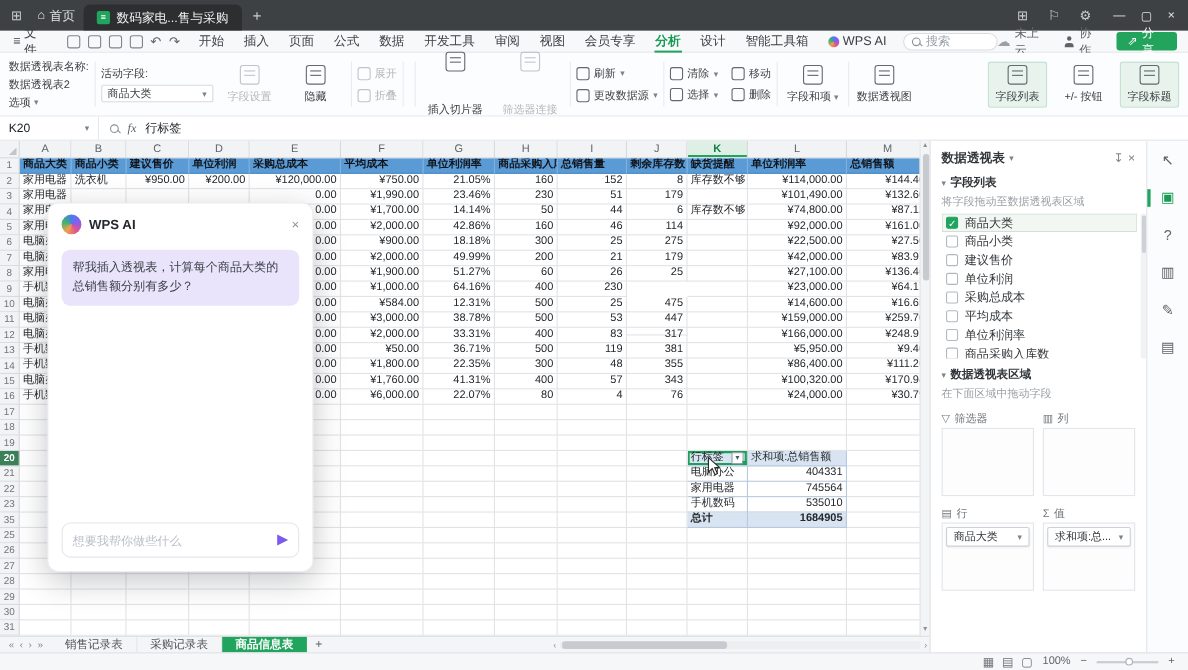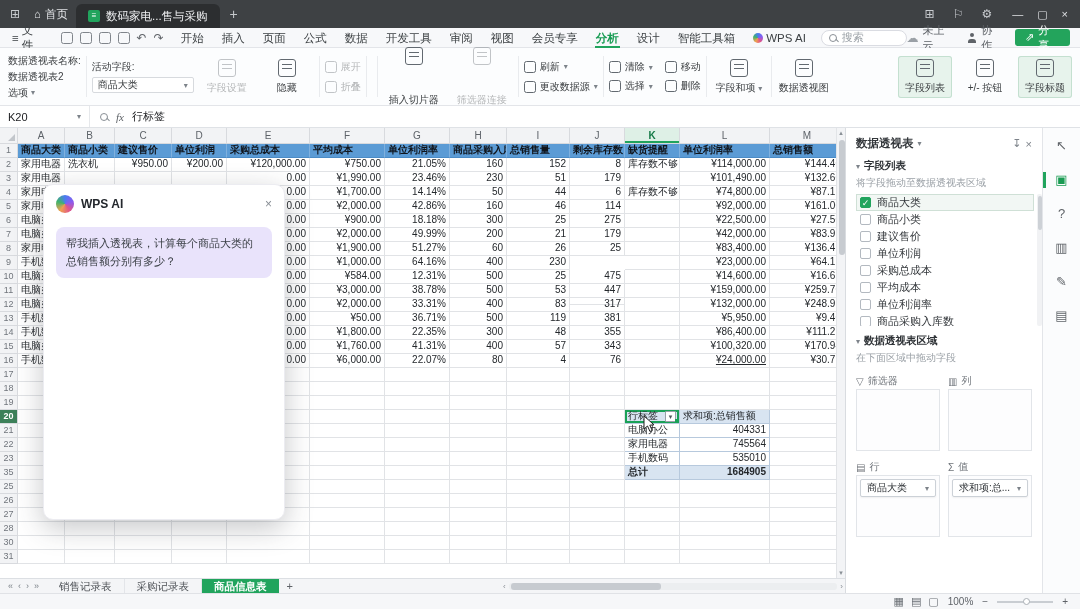--- a/index.html
+++ b/index.html
@@ -511,21 +511,21 @@
           <div class="c" style="width: 50px;"></div>
           <div class="c right" style="width: 57px;"></div>
           <div class="c right" style="width: 55px;"></div>
           <div class="c right" style="width: 83px;">0.00</div>
           <div class="c right" style="width: 75px;">¥1,900.00</div>
           <div class="c right" style="width: 65px;">51.27%</div>
           <div class="c right" style="width: 57px;">60</div>
           <div class="c right" style="width: 63px;">26</div>
           <div class="c right" style="width: 55px;">25</div>
           <div class="c" style="width: 55px;"></div>
-          <div class="c right" style="width: 90px;">¥83,400.00</div>
+          <div class="c right" style="width: 90px;">¥27,100.00</div>
           <div class="c right" style="width: 75px;">¥136.46</div>
         </div>
         <div class="grow">
           <div class="g">9</div>
           <div class="c" style="width: 47px;">手机数码</div>
           <div class="c" style="width: 50px;"></div>
           <div class="c right" style="width: 57px;"></div>
           <div class="c right" style="width: 55px;"></div>
           <div class="c right" style="width: 83px;">0.00</div>
           <div class="c right" style="width: 75px;">¥1,000.00</div>
@@ -575,21 +575,21 @@
           <div class="c" style="width: 50px;"></div>
           <div class="c right" style="width: 57px;"></div>
           <div class="c right" style="width: 55px;"></div>
           <div class="c right" style="width: 83px;">0.00</div>
           <div class="c right" style="width: 75px;">¥2,000.00</div>
           <div class="c right" style="width: 65px;">33.31%</div>
           <div class="c right" style="width: 57px;">400</div>
           <div class="c right" style="width: 63px;">83</div>
           <div class="c right" style="width: 55px;">317</div>
           <div class="c" style="width: 55px;"></div>
-          <div class="c right" style="width: 90px;">¥132,000.00</div>
+          <div class="c right" style="width: 90px;">¥166,000.00</div>
           <div class="c right" style="width: 75px;">¥248.91</div>
         </div>
         <div class="grow">
           <div class="g">13</div>
           <div class="c" style="width: 47px;">手机数码</div>
           <div class="c" style="width: 50px;"></div>
           <div class="c right" style="width: 57px;"></div>
           <div class="c right" style="width: 55px;"></div>
           <div class="c right" style="width: 83px;">0.00</div>
           <div class="c right" style="width: 75px;">¥50.00</div>
@@ -639,21 +639,21 @@
           <div class="c" style="width: 50px;"></div>
           <div class="c right" style="width: 57px;"></div>
           <div class="c right" style="width: 55px;"></div>
           <div class="c right" style="width: 83px;">0.00</div>
           <div class="c right" style="width: 75px;">¥6,000.00</div>
           <div class="c right" style="width: 65px;">22.07%</div>
           <div class="c right" style="width: 57px;">80</div>
           <div class="c right" style="width: 63px;">4</div>
           <div class="c right" style="width: 55px;">76</div>
           <div class="c" style="width: 55px;"></div>
-          <div class="c right" style="width: 90px; text-decoration: underline;">¥24,000.00</div>
+          <div class="c right" style="width: 90px;">¥24,000.00</div>
           <div class="c right" style="width: 75px;">¥30.79</div>
         </div>
         <div class="grow">
           <div class="g">17</div>
           <div class="c" style="width: 47px;"></div>
           <div class="c" style="width: 50px;"></div>
           <div class="c right" style="width: 57px;"></div>
           <div class="c right" style="width: 55px;"></div>
           <div class="c right" style="width: 83px;"></div>
           <div class="c right" style="width: 75px;"></div>
@@ -823,20 +823,36 @@
           <div class="c right" style="width: 65px;"></div>
           <div class="c right" style="width: 57px;"></div>
           <div class="c right" style="width: 63px;"></div>
           <div class="c right" style="width: 55px;"></div>
           <div class="c" style="width: 55px;"></div>
           <div class="c right" style="width: 90px;"></div>
           <div class="c right" style="width: 75px;"></div>
         </div>
         <div class="grow">
           <div class="g">28</div>
+          <div class="c" style="width: 47px;"></div>
+          <div class="c" style="width: 50px;"></div>
+          <div class="c right" style="width: 57px;"></div>
+          <div class="c right" style="width: 55px;"></div>
+          <div class="c right" style="width: 83px;"></div>
+          <div class="c right" style="width: 75px;"></div>
+          <div class="c right" style="width: 65px;"></div>
+          <div class="c right" style="width: 57px;"></div>
+          <div class="c right" style="width: 63px;"></div>
+          <div class="c right" style="width: 55px;"></div>
+          <div class="c" style="width: 55px;"></div>
+          <div class="c right" style="width: 90px;"></div>
+          <div class="c right" style="width: 75px;"></div>
+        </div>
+        <div class="grow">
+          <div class="g">29</div>
           <div class="c" style="width: 47px;"></div>
           <div class="c" style="width: 50px;"></div>
           <div class="c right" style="width: 57px;"></div>
           <div class="c right" style="width: 55px;"></div>
           <div class="c right" style="width: 83px;"></div>
           <div class="c right" style="width: 75px;"></div>
           <div class="c right" style="width: 65px;"></div>
           <div class="c right" style="width: 57px;"></div>
           <div class="c right" style="width: 63px;"></div>
           <div class="c right" style="width: 55px;"></div>
@@ -1029,20 +1045,24 @@
 
   <div class="ai">
     <div class="ai-head">
       <span class="ai-logo"></span>
       <span class="ai-title">WPS AI</span>
       <span class="ai-close">×</span>
     </div>
     <div class="ai-body">
       <div class="bubble-user">帮我插入透视表，计算每个商品大类的总销售额分别有多少？</div>
     </div>
+    <div class="ai-input">
+      <span class="ai-ph">想要我帮你做些什么</span>
+      <span class="send"></span>
+    </div>
   </div>
 
   <svg class="cursor" width="14" height="18">
     <path d="M1 1 L1 14 L4.5 11 L7 16.5 L9.2 15.4 L6.8 10.2 L11 9.8 Z" fill="#ffffff" stroke="#222" stroke-width="1"></path>
   </svg>
 
 
 </div>
 
 </body></html>

